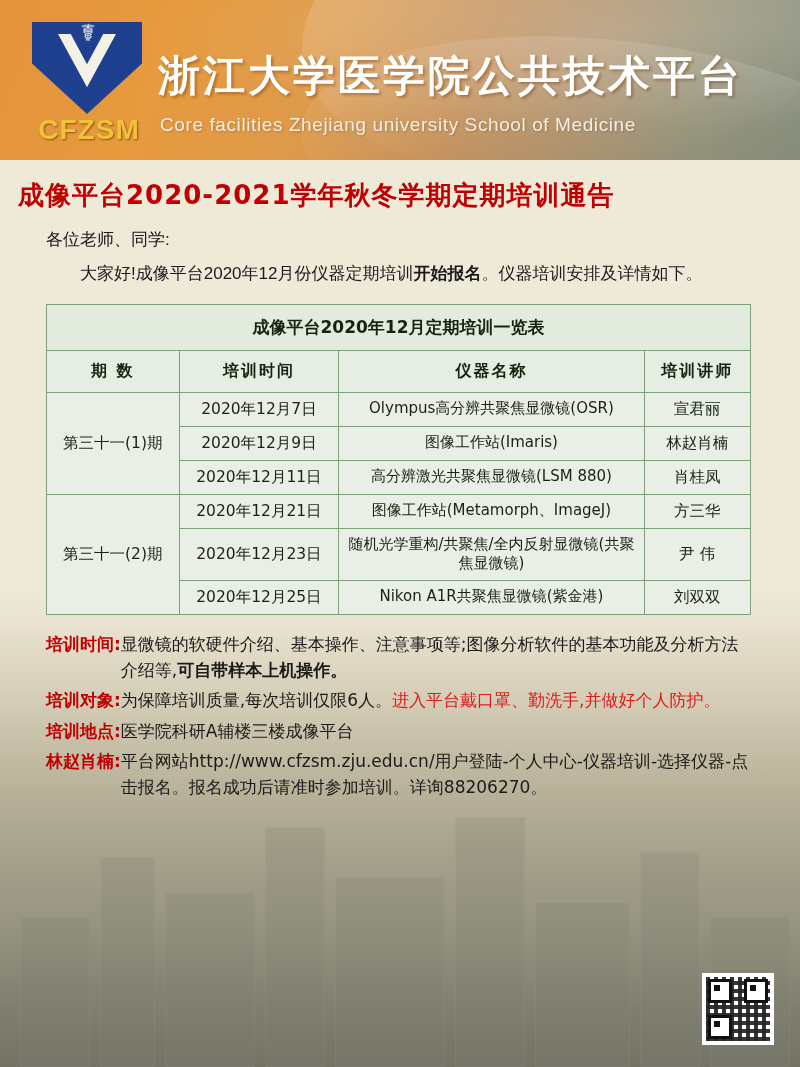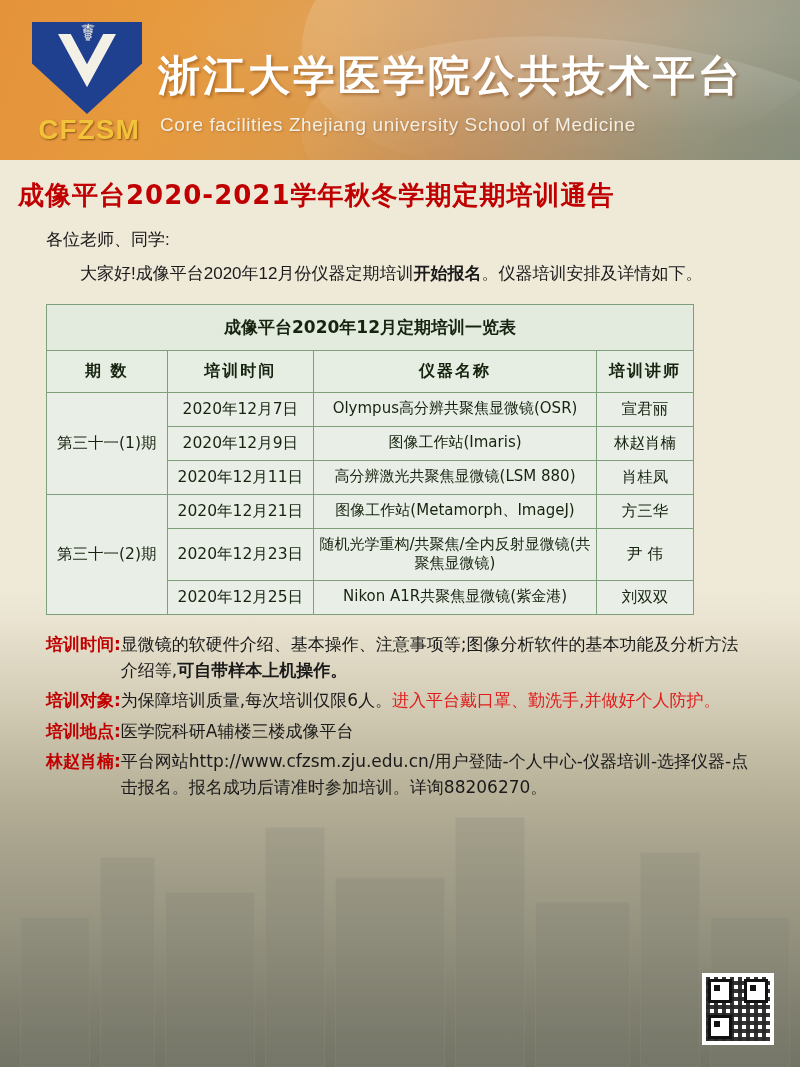--- a/index.html
+++ b/index.html
@@ -94,21 +94,21 @@
   }
   .para{
     margin:14px 46px 0 46px;font-size:17px;color:#1a1a1a;line-height:1.55;
     font-family:Liberation Sans, sans-serif;
   }
   .para.indent{text-indent:34px;margin-top:8px;}
   .para b{font-weight:bold;}
   
   .tbl-wrap{margin:16px 46px 0 46px;}
   table{
-    width:648px;border-collapse:collapse;
+    width:705px;border-collapse:collapse;
     background:#e9eee7;
     font-family:"DejaVu Sans","Liberation Sans",sans-serif;
   }
   table td,table th{
     border:1px solid #7f9e7a;
     text-align:center;vertical-align:middle;
     font-size:15.5px;color:#16240f;
     padding:6px 4px;
   }
   .tbl-title td{

